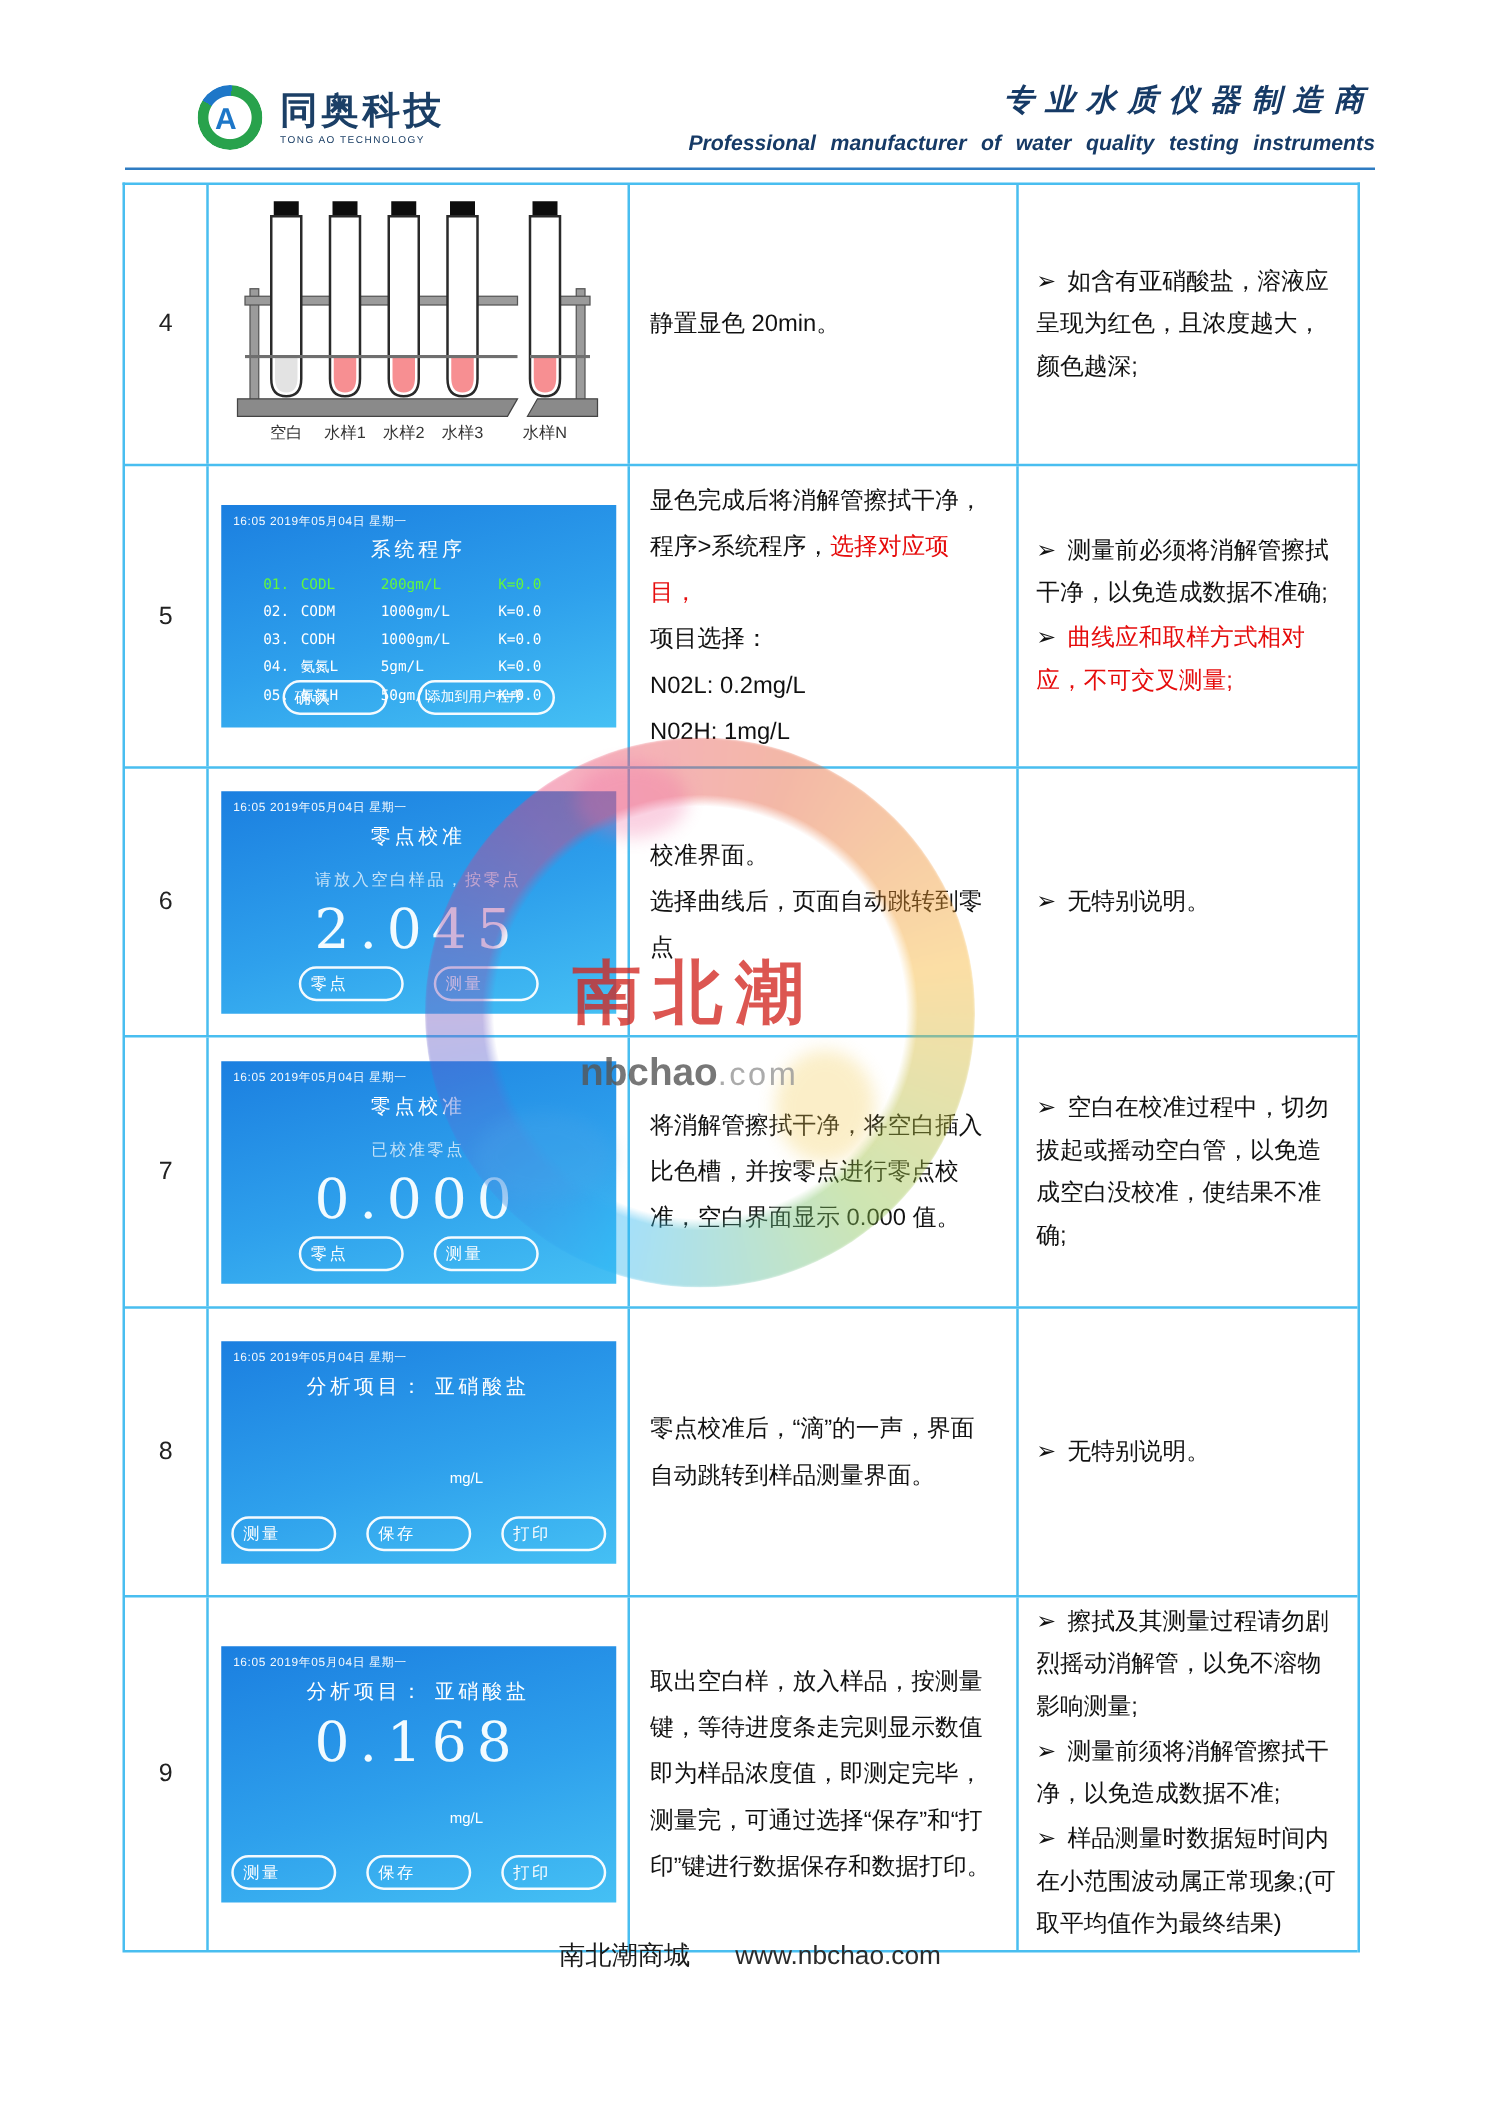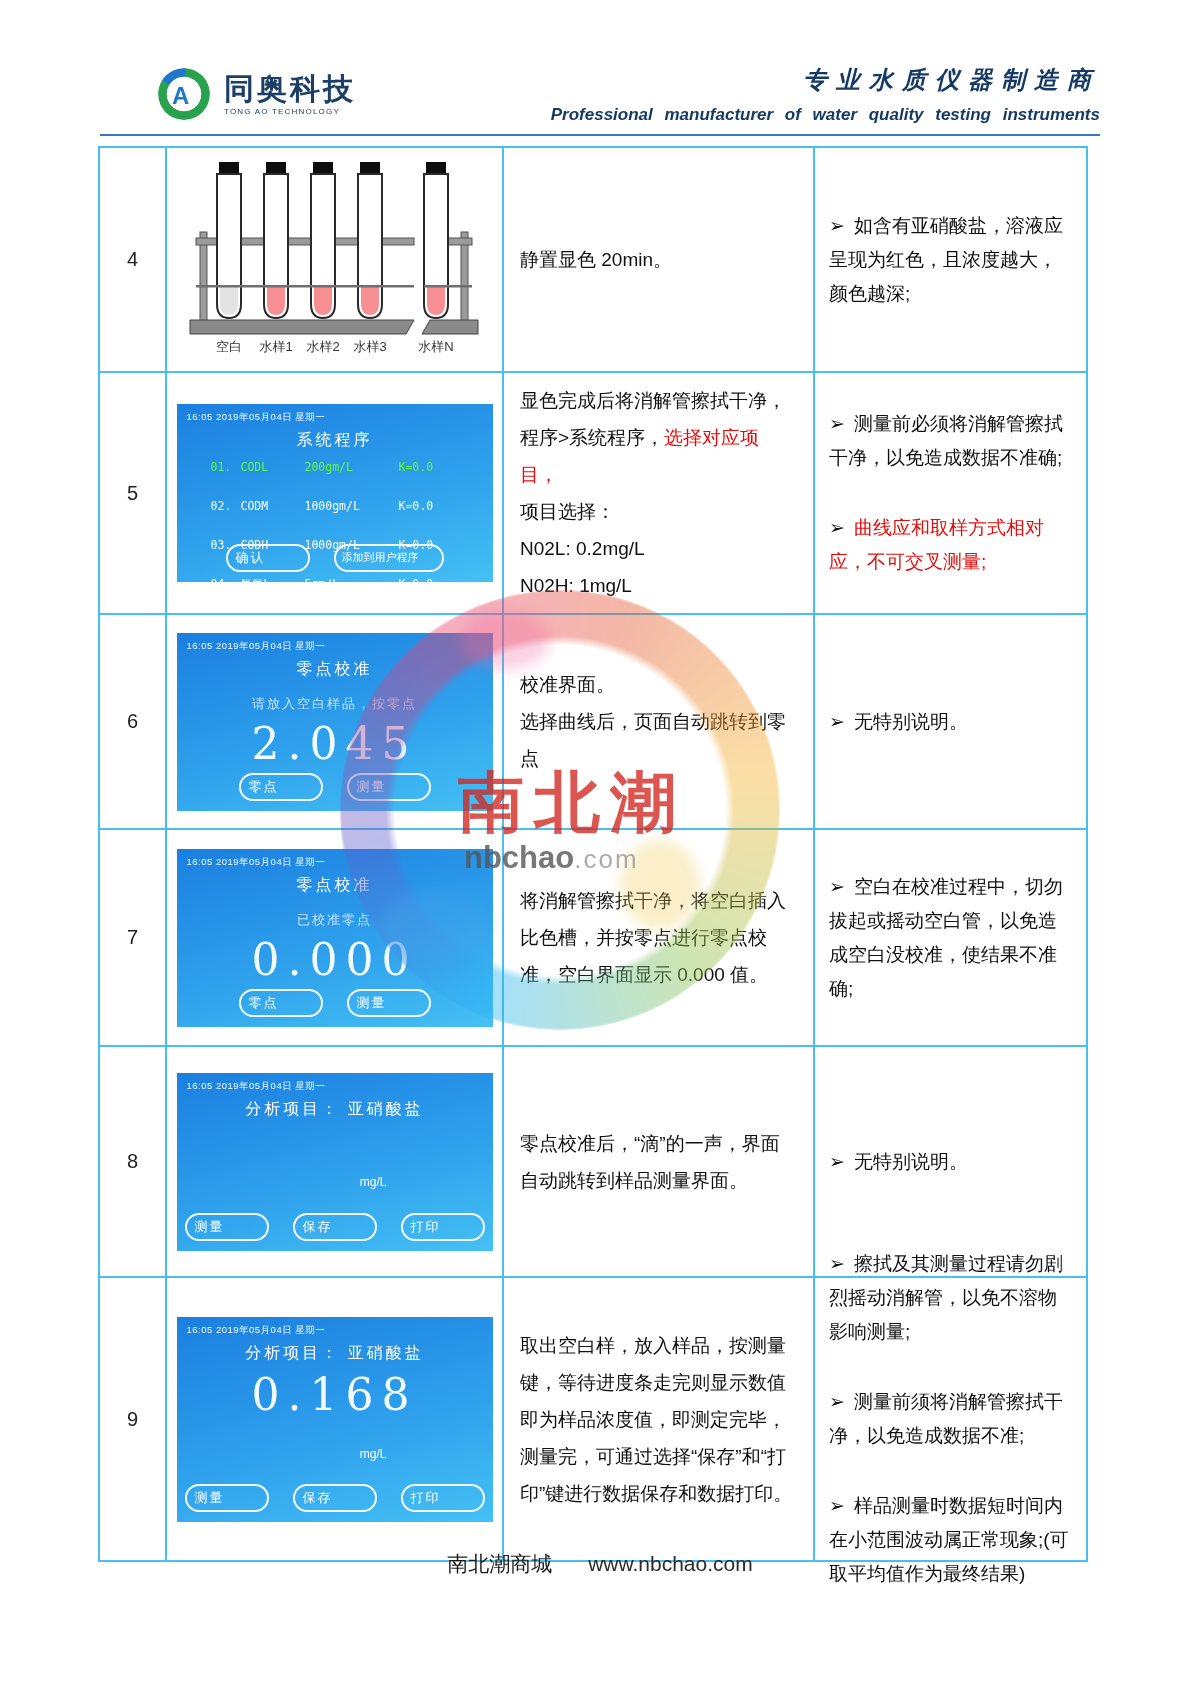--- a/index.html
+++ b/index.html
@@ -25,30 +25,30 @@
   .trow{display:flex;box-sizing:border-box;border-bottom:2px solid #49bef0;}
   .cell{box-sizing:border-box;border-right:2px solid #49bef0;}
   .cell:last-child{border-right:none;}
   .c-num{width:67px;display:flex;align-items:center;justify-content:center;font-size:20px;color:#222;flex-shrink:0;}
   .c-img{width:337px;display:flex;align-items:center;justify-content:center;flex-shrink:0;}
   .c-desc{width:311px;padding:12px 16px;display:flex;flex-direction:column;justify-content:center;
           font-size:19px;line-height:37px;flex-shrink:0;}
   .c-notes{flex:1;padding:12px 14px;display:flex;flex-direction:column;justify-content:center;
           font-size:19px;line-height:34px;}
   .para{margin:0;}
-  .note{margin:18px 0;}
+  .note{margin:1px 0;}
   .bullet{margin-right:9px;}
   .red{color:#e60c0c;}
   
   .screen{position:relative;width:316px;height:178px;overflow:hidden;
           background:linear-gradient(165deg,#1b7fe0 0%,#2ea0ec 55%,#45c0f4 100%);}
   .screen.tall{height:205px;}
   .scr-status{color:rgba(255,255,255,.95);font-size:9.5px;padding:7px 0 0 10px;text-align:left;letter-spacing:.5px;}
   .scr-title{text-align:center;color:#fff;font-size:16px;letter-spacing:3px;margin-top:6px;font-weight:500;}
-  .sys-list{margin-top:9px;display:flex;flex-direction:column;gap:25px;align-items:center;}
+  .sys-list{margin-top:9px;display:flex;flex-direction:column;gap:8px;align-items:center;}
   .sys-row{display:flex;font-family:"DejaVu Sans Mono",monospace;font-size:11.5px;color:#fff;width:248px;}
   .sys-row.hl{color:#62f73e;}
   .sy-no{width:30px;}
   .sy-nm{width:64px;}
   .sy-rg{width:94px;}
   .sy-k{flex:1;}
   .scr-sub{text-align:center;color:rgba(255,255,255,.72);font-size:13px;letter-spacing:2px;margin-top:15px;}
   .scr-value{text-align:center;color:#f2fbff;font-family:"DejaVu Serif",serif;font-size:44px;letter-spacing:8px;margin-top:8px;line-height:46px;}
   .scr-unit{position:absolute;left:58%;color:#fff;font-size:12px;}
   .scr-btns{position:absolute;bottom:10px;left:0;right:0;display:flex;justify-content:center;gap:24px;}
@@ -58,21 +58,21 @@
   
   .wm{position:absolute;left:340px;top:590px;width:440px;height:440px;pointer-events:none;z-index:5;}
   .wm-ring{position:absolute;inset:0;border-radius:50%;opacity:.42;filter:blur(1px);
        background:conic-gradient(from 20deg,#e4572e,#f7b32b,#8bc34a,#29b6f6,#5e60ce,#ec407a,#e4572e);
        -webkit-mask:radial-gradient(circle,transparent 53%,#000 56%,#000 74%,transparent 77%);
        mask:radial-gradient(circle,transparent 53%,#000 56%,#000 74%,transparent 77%);}
   .wm-blob{position:absolute;border-radius:50%;filter:blur(7px);opacity:.30;}
   .wm-b1{left:120px;top:20px;width:90px;height:60px;background:#f06aa0;}
   .wm-b2{left:40px;top:300px;width:110px;height:70px;background:#4aa3e8;}
   .wm-b3{left:280px;top:250px;width:80px;height:90px;background:#f2c94c;}
-  .wm-title{position:absolute;left:118px;top:168px;font-size:66px;font-weight:bold;
+  .wm-title{position:absolute;left:118px;top:168px;font-size:55px;font-weight:bold;
             color:rgba(210,38,32,.78);letter-spacing:10px;white-space:nowrap;}
   .wm-domain{position:absolute;left:124px;top:250px;font-size:31px;font-weight:bold;color:rgba(85,85,85,.8);}
   .wm-domain .suffix{font-weight:normal;font-size:26px;color:rgba(150,150,150,.8);letter-spacing:2px;}
   
   .footer{position:absolute;top:1550px;left:0;width:100%;text-align:center;font-size:21px;color:#1a1a1a;}
   .footer .url{margin-left:30px;color:#2b2b2b;}
 </style>
 </head>
 <body>
 

